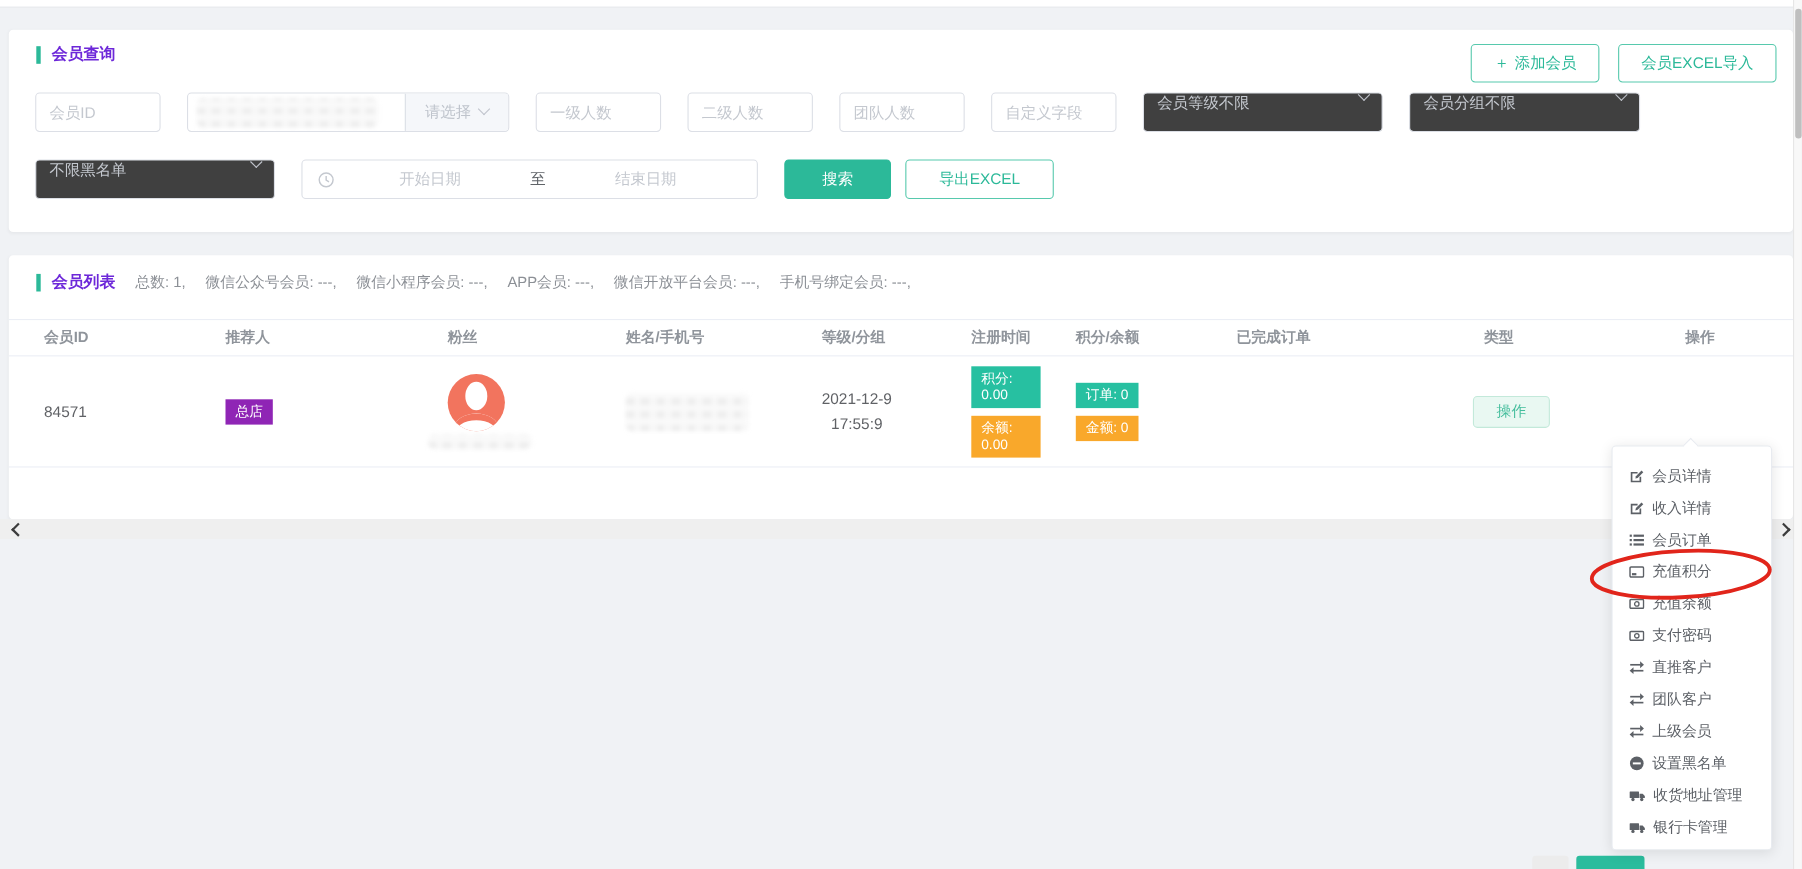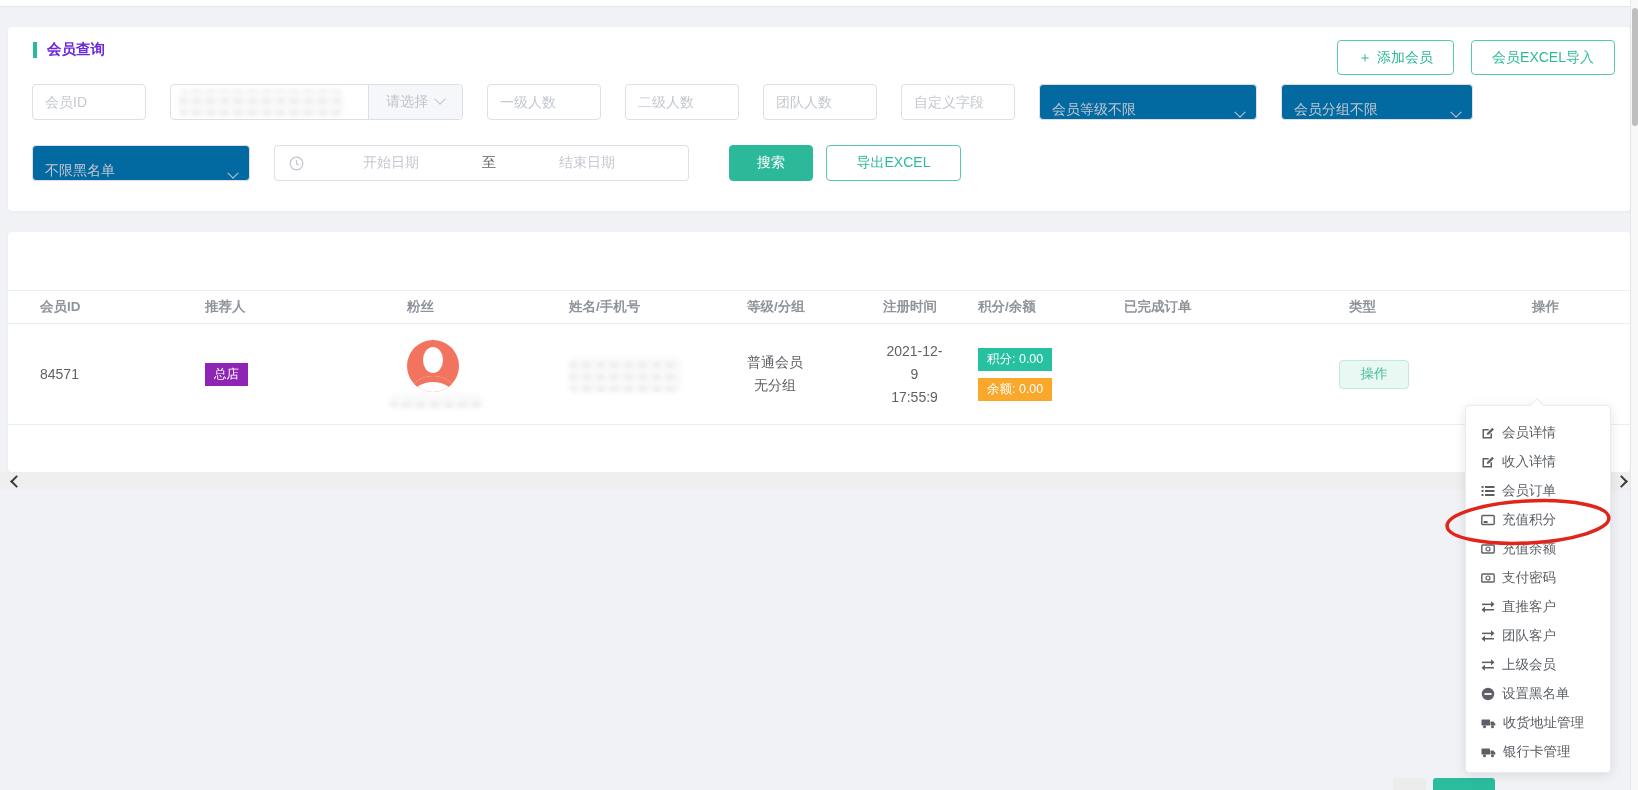--- a/index.html
+++ b/index.html
@@ -36,22 +36,22 @@
   .filter-row { position:absolute; left:24px; display:flex; gap:24px; align-items:center; }
   .row1 { top:57px; }
   .row2 { top:118px; }
   .f-input {
     height:36px; border:1px solid #dcdfe6; border-radius:4px; padding:0 12px;
     font-size:14px; color:#606266; outline:none; font-family:inherit; background:#fff;
   }
   .f-input::placeholder { color:#c4c8cf; }
   .w114 { width:114px; }
   .f-select {
-    height:36px; border:1px solid #dcdfe6; border-radius:4px; background:#0369a1;
-    display:flex; align-items:flex-end; justify-content:space-between;
+    height:36px; border:1px solid #dcdfe6; border-radius:4px; background:#404040;
+    display:flex; align-items:flex-start; justify-content:space-between;
     padding:0 12px; color:#c4c8cf; cursor:pointer;
   }
   .caret { width:8px; height:8px; border:solid #c0c4cc; border-width:0 1.5px 1.5px 0;
     transform:rotate(45deg) translate(-2px,-2px); flex:none; }
   .input-group { display:flex; width:293px; height:36px; border:1px solid #dcdfe6;
     border-radius:4px; overflow:hidden; background:#fff; }
   .group-blur { width:198px; position:relative; }
   .group-append { width:95px; background:#f5f7fa; border-left:1px solid #dcdfe6;
     display:flex; align-items:center; justify-content:center; gap:8px;
     color:#bfc4cc; cursor:pointer; }
@@ -60,21 +60,21 @@
       repeating-linear-gradient(0deg,#ededed 0 6px,#fafafa 6px 12px),
       repeating-linear-gradient(90deg,#e9e9e9 0 7px,#f7f7f7 7px 14px);
     background-blend-mode:lighten; filter:blur(2px); border-radius:6px;
   }
   .blur-blob { position:absolute; left:8px; top:4px; width:165px; height:27px; }
 
   .date-range { width:415px; height:36px; border:1px solid #dcdfe6; border-radius:4px;
     background:#fff; display:flex; align-items:center; padding:0 14px; cursor:pointer; }
   .date-range .ph { color:#c4c8cf; flex:1; text-align:center; }
   .date-sep { color:#5f6368; padding:0 4px; }
-  .btn-search { margin-left:16px; width:84px; }
+  .btn-search { margin-left:0; width:97px; }
   .btn-export { margin-left:-11px; height:36px; justify-content:center; width:135px; }
   .stat-item { color:#8c9096; font-size:13.5px; margin-left:18px; }
   .stat-item:first-of-type { margin-left:14px; }
 
   .grid-row { display:grid;
     grid-template-columns:165px 202px 162px 178px 136px 95px 146px 225px 161px 152px;
     width:1622px; }
   .thead { position:absolute; top:58px; left:0; height:34px;
     border-top:1px solid #ebeef5; border-bottom:1px solid #ebeef5; align-items:center; }
   .thead span { color:#8f949b; font-weight:bold; font-size:13.5px; padding-left:32px; }
@@ -171,21 +171,21 @@
       </div>
     </div>
     <input class="f-input w114" placeholder="一级人数" style="">
     <input class="f-input w114" placeholder="二级人数" style="">
     <input class="f-input w114" placeholder="团队人数" style="">
     <input class="f-input w114" placeholder="自定义字段" style="">
     <div class="f-select" style="width:218px">
       <span>会员等级不限</span>
       <span class="caret"></span>
     </div>
-    <div class="f-select" style="width:192px">
+    <div class="f-select" style="width:210px">
       <span>会员分组不限</span>
       <span class="caret"></span>
     </div>
   </div>
 
   <div class="filter-row row2">
     <div class="f-select" style="width:218px">
       <span>不限黑名单</span>
       <span class="caret"></span>
     </div>
@@ -199,20 +199,30 @@
       <span class="ph">结束日期</span>
     </div>
     <button class="btn-fill-teal btn-search">搜索</button>
     <button class="btn-outline-teal btn-export">
       <span>导出EXCEL</span>
     </button>
   </div>
 </div>
 
 <div class="card list-card">
+  <div class="card-title" style="top:15px">
+    <span class="title-bar"></span>
+    <span class="title-text">会员列表</span>
+    <span class="stat-item">总数: 1,</span>
+    <span class="stat-item">微信公众号会员: ---,</span>
+    <span class="stat-item">微信小程序会员: ---,</span>
+    <span class="stat-item">APP会员: ---,</span>
+    <span class="stat-item">微信开放平台会员: ---,</span>
+    <span class="stat-item">手机号绑定会员: ---,</span>
+  </div>
 
   <div class="grid-row thead">
     <span>会员ID</span>
     <span>推荐人</span>
     <span>粉丝</span>
     <span>姓名/手机号</span>
     <span>等级/分组</span>
     <span>注册时间</span>
     <span>积分/余额</span>
     <span>已完成订单</span>
@@ -229,34 +239,34 @@
       <div class="avatar-wrap">
         <div class="avatar"></div>
         <div class="mosaic avatar-name"></div>
       </div>
     </div>
     <div class="cell">
       <div class="mosaic name-blob"></div>
     </div>
     <div class="cell">
       <span class="two-line">
-        <span>普通会员</span><br>
-        <span>无分组</span>
-      </span>
-    </div>
-    <div class="cell">
-      <span class="two-line">
         <span>2021-12-9</span><br>
         <span>17:55:9</span>
       </span>
     </div>
     <div class="cell">
       <span class="badge-stack">
         <span class="badge badge-teal">积分: 0.00</span>
         <span class="badge badge-orange">余额: 0.00</span>
+      </span>
+    </div>
+    <div class="cell">
+      <span class="badge-stack">
+        <span class="badge badge-teal">订单: 0</span>
+        <span class="badge badge-orange">金额: 0</span>
       </span>
     </div>
     <div class="cell"></div>
     <div class="cell" style="padding-left:27px">
       <button class="action-btn">操作</button>
     </div>
   </div>
 </div>
 
 <div class="hband"></div>

